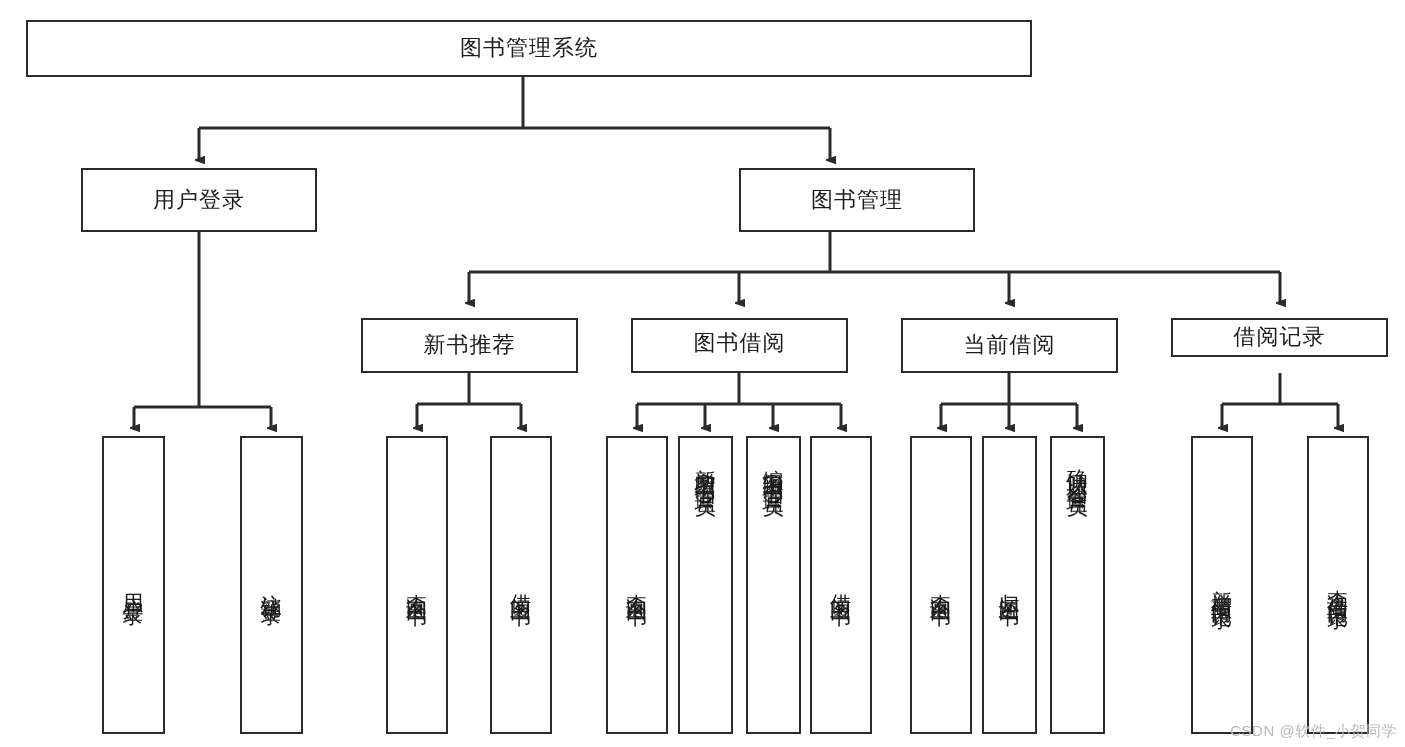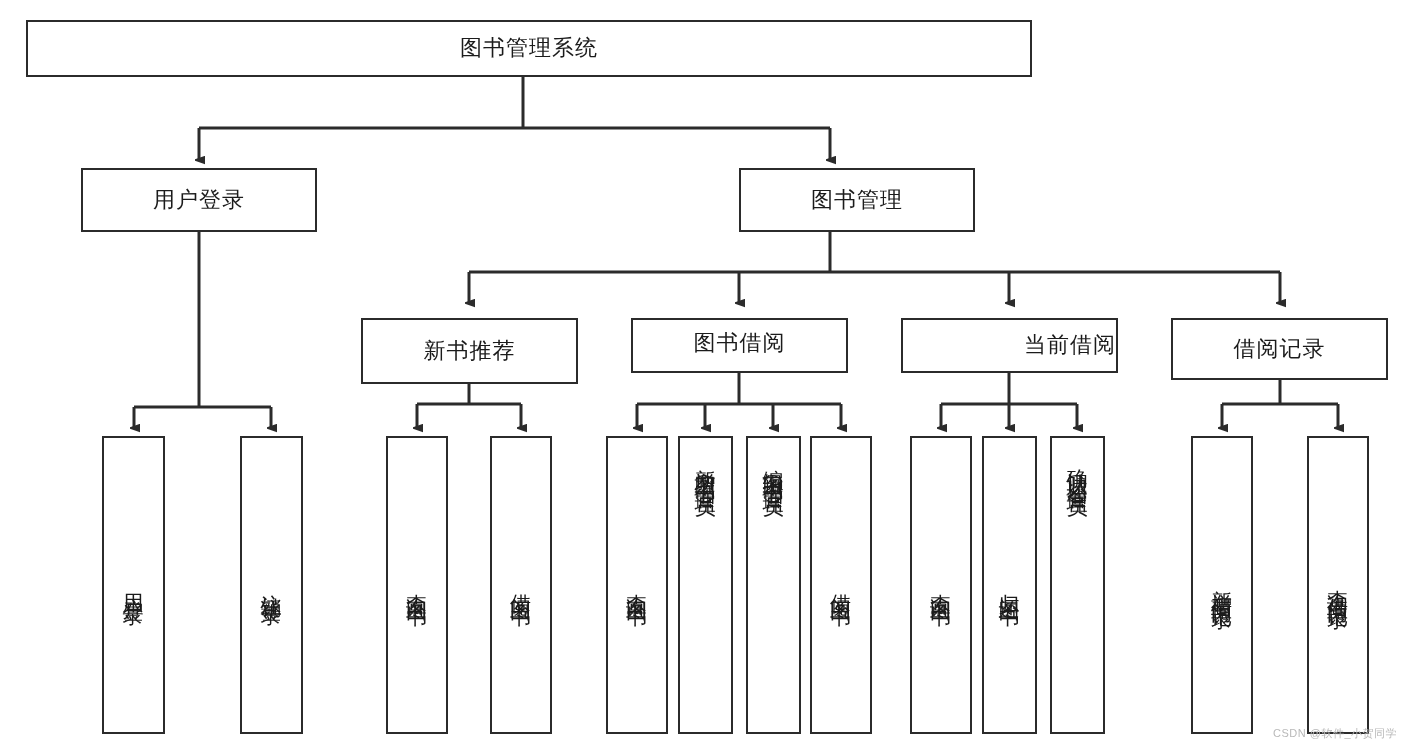--- a/index.html
+++ b/index.html
@@ -41,21 +41,21 @@
     white-space:normal;
   }
   .node-box.vcenter{
     align-items:center;
     padding-top:0;
   }
   .watermark{
     position:absolute;
     right:8px;
     bottom:6px;
-    font-size:11px;
+    font-size:15px;
     color:#b9b9b9;
     letter-spacing:0.5px;
     white-space:nowrap;
     user-select:none;
   }
 </style>
 </head>
 <body>
 
 <svg id="diagram" viewBox="0 0 1405 747" xmlns="http://www.w3.org/2000/svg">
@@ -114,30 +114,30 @@
   <span class="node-label">图书管理系统</span>
 </div>
 
 <div class="node-box" style="left:81px;top:168px;width:236px;height:64px;">
   <span class="node-label">用户登录</span>
 </div>
 <div class="node-box" style="left:739px;top:168px;width:236px;height:64px;">
   <span class="node-label">图书管理</span>
 </div>
 
-<div class="node-box" style="left:361px;top:318px;width:217px;height:66px;">
+<div class="node-box" style="left:361px;top:318px;width:217px;height:55px;">
   <span class="node-label">新书推荐</span>
 </div>
 <div class="node-box" style="left:631px;top:318px;width:217px;height:55px;font-family:Liberation Mono, monospace;">
   <span class="node-label">图书借阅</span>
 </div>
-<div class="node-box" style="left:901px;top:318px;width:217px;height:55px;justify-content:flex-end;">
+<div class="node-box" style="left:901px;top:318px;width:217px;height:55px;">
   <span class="node-label">当前借阅</span>
 </div>
-<div class="node-box" style="left:1171px;top:318px;width:217px;height:62px;">
+<div class="node-box" style="left:1171px;top:318px;width:217px;height:39px;">
   <span class="node-label">借阅记录</span>
 </div>
 
 <div class="node-box vertical vcenter" style="left:102px;top:436px;width:63px;height:298px;">
   <span class="node-label">用户登录</span>
 </div>
 <div class="node-box vertical vcenter" style="left:240px;top:436px;width:63px;height:298px;">
   <span class="node-label">注销登录</span>
 </div>
 

